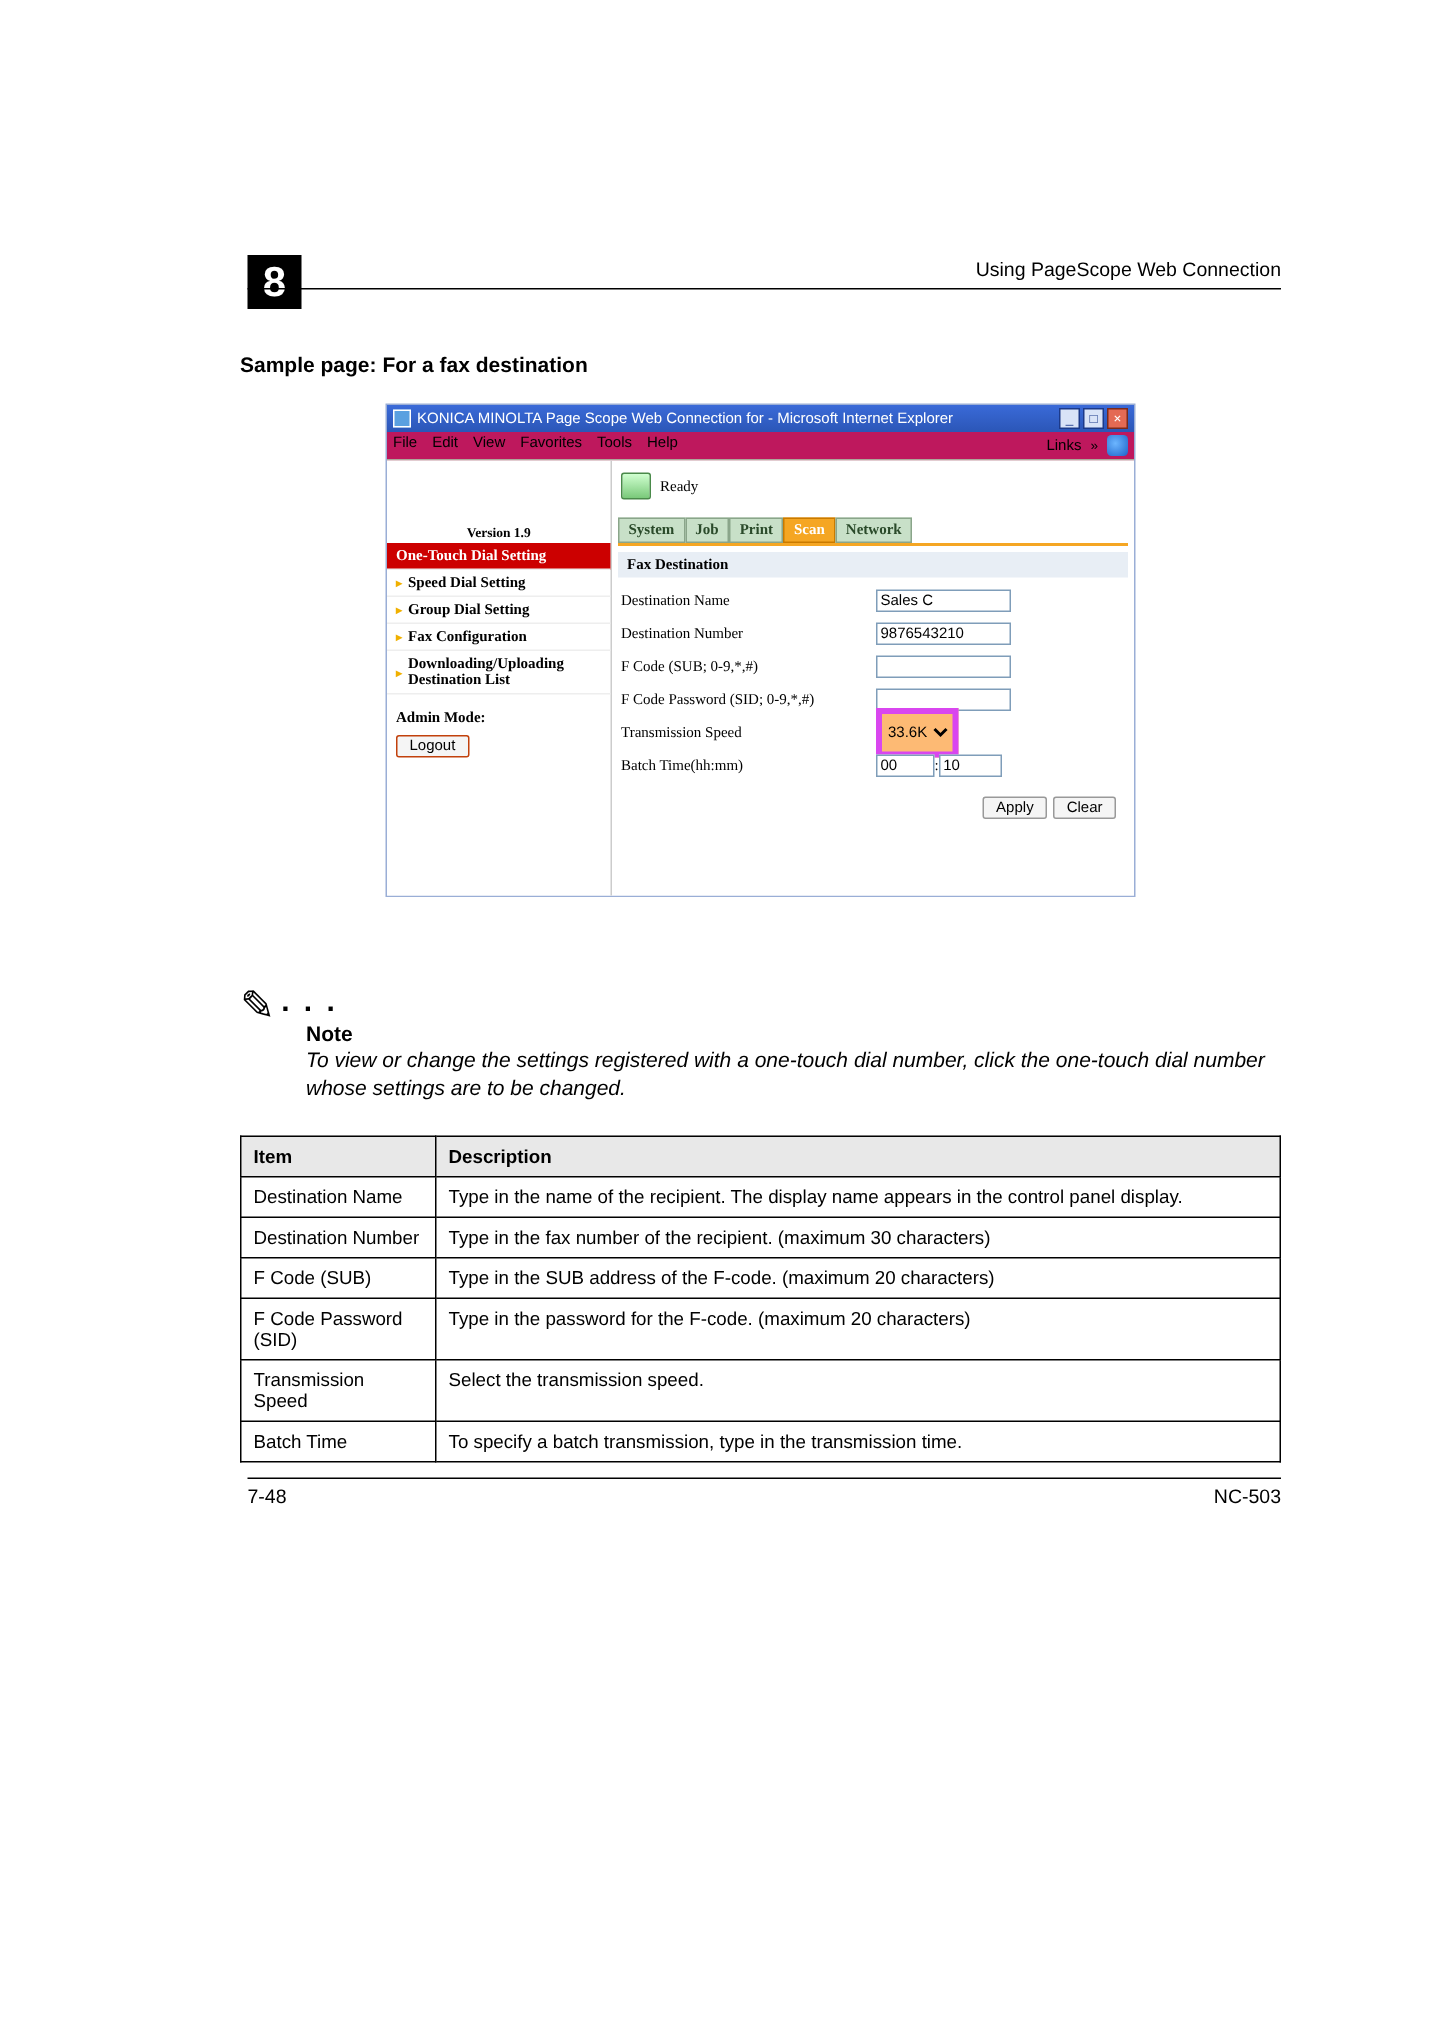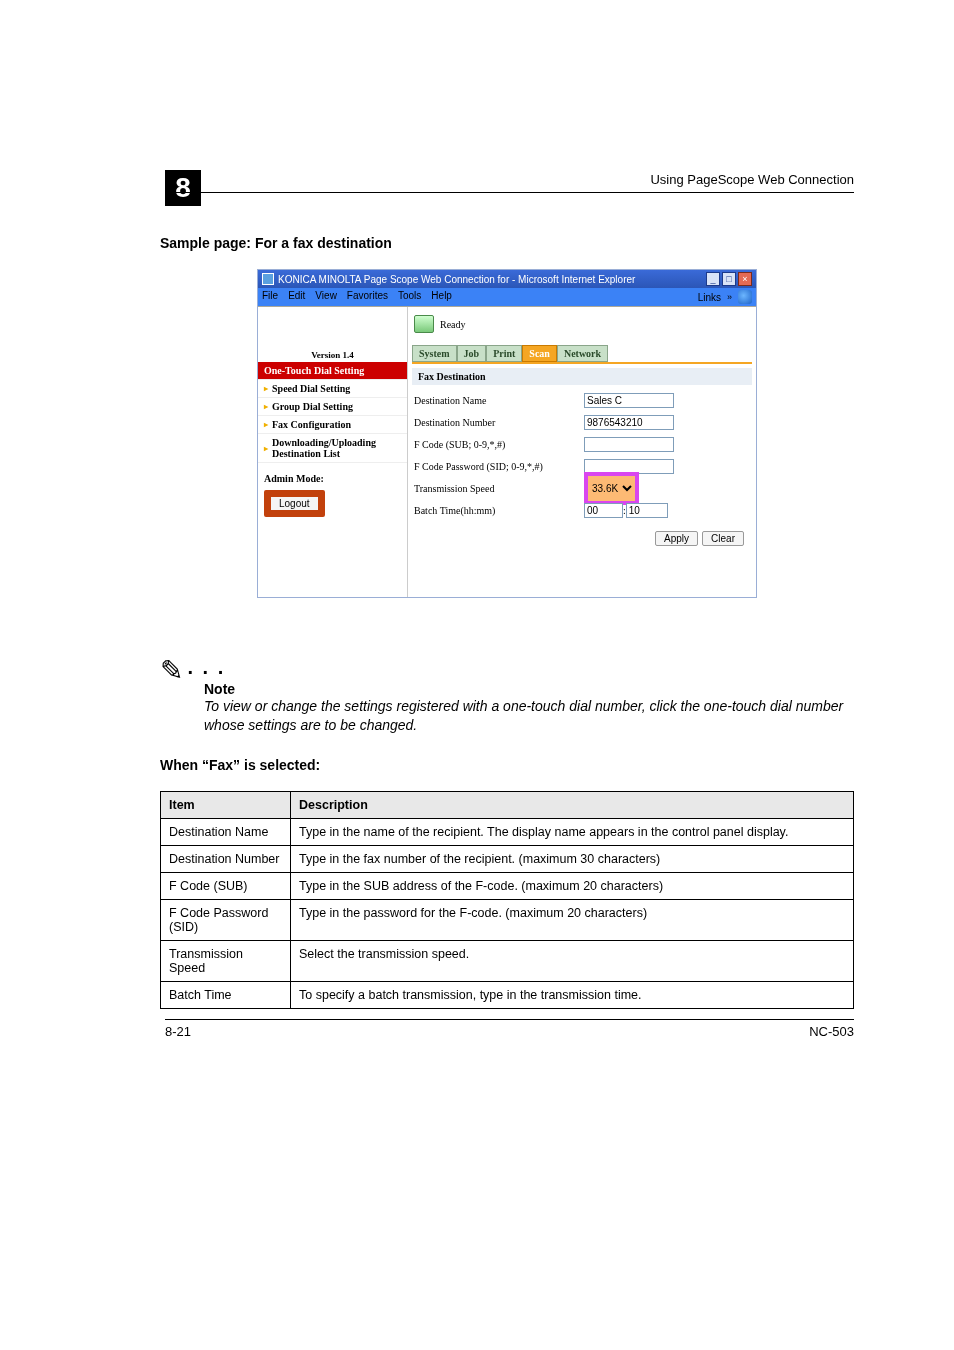--- a/index.html
+++ b/index.html
@@ -65,40 +65,40 @@
     display: flex;
     justify-content: space-between;
     align-items: center;
     font-size: 10px;
     height: 18px;
   }
   .win-btns { display:flex; gap:2px; }
   .win-btn { width:14px;height:14px;background:#d9e3f7;border:1px solid #1c3a8a;font-size:9px;line-height:12px;text-align:center;color:#1c3a8a; }
   .win-btn.close{ background:#e46a54;color:#fff;border-color:#7a2a1c;}
   .b-menu {
-    background:#3b82f6;
+    background:#be185d;
     border-bottom:1px solid #aca899;
     padding:2px 4px;
     display:flex;gap:10px;
     font-size:10px;color:#000;
     justify-content:space-between;
   }
   .b-menu .left{display:flex;gap:10px;}
   .b-menu .right{display:flex;gap:6px;align-items:center;}
   .ie-logo{width:14px;height:14px;background:radial-gradient(circle at 40% 40%,#6cb6ff,#1d63c9);border-radius:3px;}
   .b-body{display:flex;height:290px;}
   .left-pane{width:150px;border-right:1px solid #ccc;background:#fff;}
   .logo-box{height:55px;display:flex;flex-direction:column;justify-content:flex-end;align-items:center;padding:2px;}
   .version{font-family:'Times New Roman',serif;font-size:9px;font-weight:bold;}
   .nav-item{padding:3px 6px;font-family:'Times New Roman',serif;font-size:10px;border-bottom:1px solid #eee;display:flex;align-items:center;gap:4px;}
   .nav-sel{background:#cc0000;color:#fff;font-weight:bold;}
   .nav-sub{font-weight:bold;}
   .tri{color:#f0b000;font-size:8px;}
   .admin-label{font-family:'Times New Roman',serif;font-size:10px;font-weight:bold;padding:10px 6px 4px 6px;}
-  .logout-btn{margin:2px 6px;padding:1px 8px;border:7px solid #c2410c;border-radius:2px;background:#f5f5f5;font-size:10px;display:inline-block;}
+  .logout-btn{margin:2px 6px;padding:1px 8px;border:1px solid #c2410c;border-radius:2px;background:#f5f5f5;font-size:10px;display:inline-block;}
   .right-pane{flex:1;background:#fff;position:relative;}
   .status-row{display:flex;align-items:center;gap:6px;padding:8px 6px 12px 6px;}
   .printer-icon{width:20px;height:18px;background:linear-gradient(#d0ffd0,#7ac97a);border:1px solid #4a8a4a;border-radius:2px;}
   .tabs{display:flex;gap:0;padding:0 4px;font-family:'Times New Roman',serif;font-size:10px;font-weight:bold;}
   .tab{padding:2px 6px;background:#c8e0c8;border:1px solid #8aa58a;color:#2a4a2a;}
   .tab.orange{background:#f5a623;color:#fff;border-color:#c97a00;}
   .tabline{border-bottom:2px solid #f5a623;margin:0 4px 4px 4px;}
   .panel-title{background:#e8eef5;padding:3px 6px;font-family:'Times New Roman',serif;font-size:10px;font-weight:bold;margin:0 4px;}
   .form-area{padding:4px 6px;font-family:'Times New Roman',serif;font-size:10px;}
   .row{display:flex;align-items:center;height:22px;}
@@ -155,21 +155,21 @@
         </span>
         <span class="right">
           <span>Links</span>
           <span style="font-size:9px;">»</span>
           <span class="ie-logo"></span>
         </span>
       </div>
       <div class="b-body">
         <div class="left-pane">
           <div class="logo-box">
-            <div class="version">Version 1.4</div>
+            <div class="version">Version 1.9</div>
           </div>
           <div class="nav-item nav-sel">One-Touch Dial Setting</div>
           <div class="nav-item nav-sub">
               <span class="tri">▸</span>
               <span>Speed Dial Setting</span>
             </div>
           <div class="nav-item nav-sub">
               <span class="tri">▸</span>
               <span>Group Dial Setting</span>
             </div>
@@ -235,21 +235,20 @@
     </div>
 
     <div class="note-block">
       <div>
         <span class="note-icon">✎</span><span class="dots">. . .</span>
       </div>
       <div class="note-label">Note</div>
       <div class="note-text">To view or change the settings registered with a one-touch dial number, click the one-touch dial number whose settings are to be changed.</div>
     </div>
 
-    <div class="subheading">When “Fax” is selected:</div>
 
     <table class="desc-table">
       <thead>
         <tr>
           <th>Item</th>
           <th>Description</th>
         </tr>
       </thead>
       <tbody>
         <tr>
@@ -274,16 +273,16 @@
           </tr>
         <tr>
             <td>Batch Time</td>
             <td>To specify a batch transmission, type in the transmission time.</td>
           </tr>
       </tbody>
     </table>
   </div>
 
   <div class="footer">
-    <span>8-21</span>
+    <span>7-48</span>
     <span>NC-503</span>
   </div>
 </div>
 
 </body></html>

